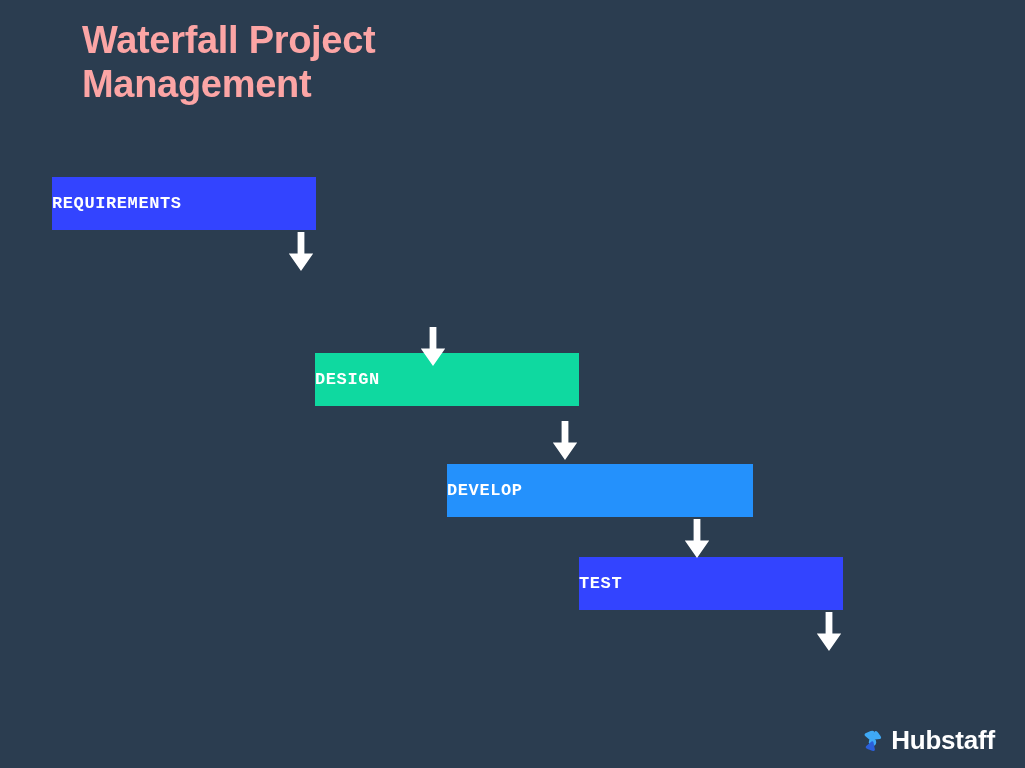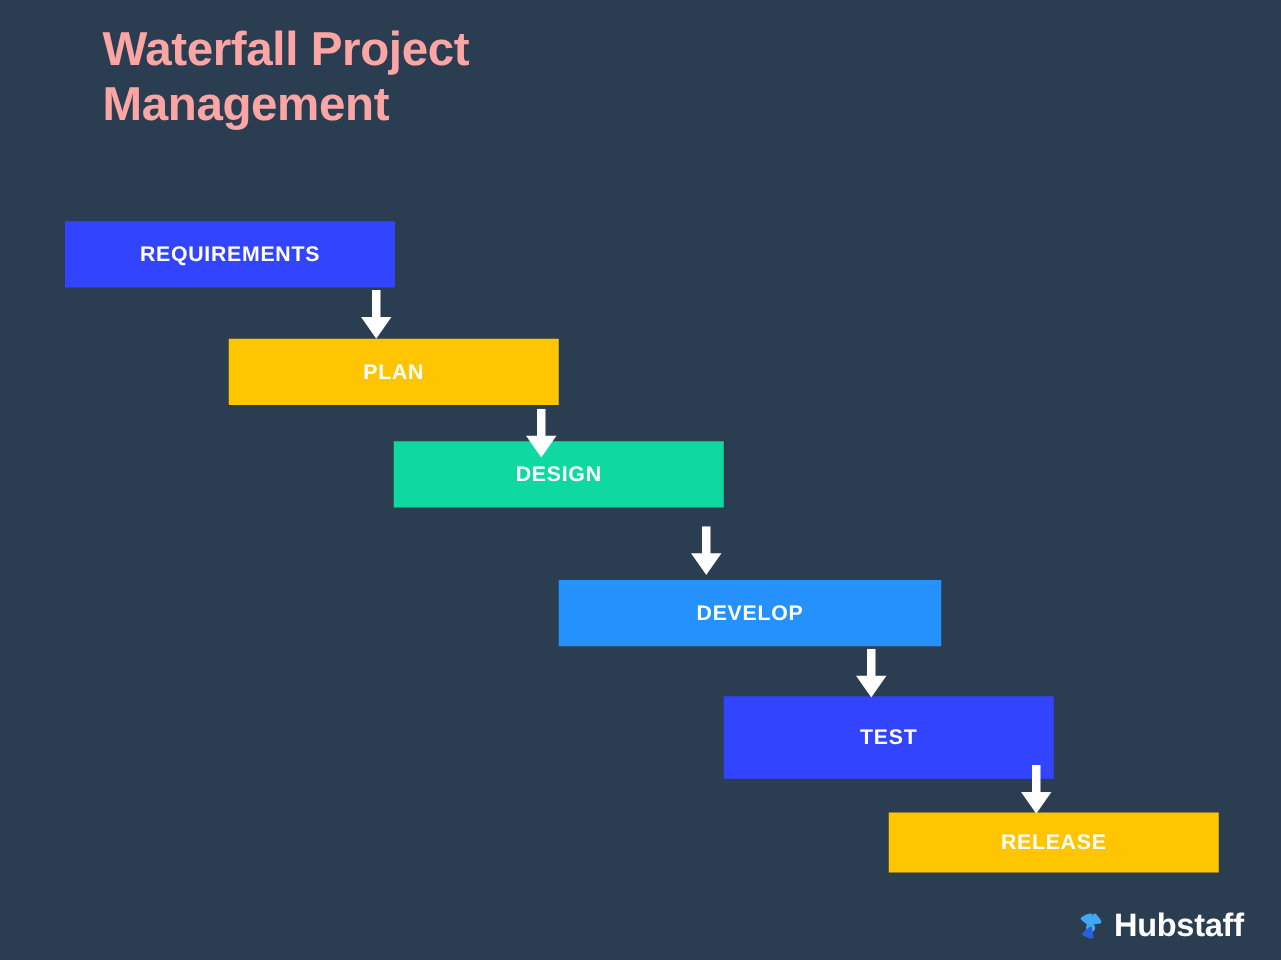--- a/index.html
+++ b/index.html
@@ -36,22 +36,23 @@
     letter-spacing: -0.3px;
     white-space: pre-line;
     margin-left: 22px;
   }
 
   
   .stage {
     position: absolute;
     display: flex;
     align-items: center;
-    justify-content: center;
+    justify-content: flex-start;
     box-sizing: border-box;
+    font-family: Liberation Mono, monospace;
   }
   .stage-label {
     color: #ffffff;
     font-size: 17px;
     font-weight: 600;
     letter-spacing: 0.6px;
     text-align: center;
     white-space: nowrap;
   }
 
@@ -93,39 +94,33 @@
 
 <div id="slide">
 
   <div id="title">Waterfall Project
 Management</div>
 
   <div class="stage" style="left: 52px; top: 177px; width: 264px; height: 53px; background: rgb(51, 68, 255);">
     <span class="stage-label">REQUIREMENTS</span>
   </div>
 
-  <div class="stage" style="left: 183px; top: 271px; width: 264px; height: 53px; background: rgb(255, 197, 0);">
-    <span class="stage-label">PLAN</span>
-  </div>
 
   <div class="stage" style="left: 315px; top: 353px; width: 264px; height: 53px; background: rgb(15, 217, 160);">
     <span class="stage-label">DESIGN</span>
   </div>
 
   <div class="stage" style="left: 447px; top: 464px; width: 306px; height: 53px; background: rgb(36, 145, 252);">
     <span class="stage-label">DEVELOP</span>
   </div>
 
-  <div class="stage" style="left: 579px; top: 557px; width: 264px; height: 66px; background: rgb(51, 68, 255);">
+  <div class="stage" style="left: 579px; top: 557px; width: 264px; height: 53px; background: rgb(51, 68, 255);">
     <span class="stage-label">TEST</span>
   </div>
 
-  <div class="stage" style="left: 711px; top: 650px; width: 264px; height: 48px; background: rgb(255, 197, 0);">
-    <span class="stage-label">RELEASE</span>
-  </div>
 
   <div id="arrow-layer">
       <div class="arrow" style="left: 288px; top: 232px;">
         <svg viewBox="0 0 26 40">
           <path d="M9.6 0 H16.4 V21.5 H25.2 L13 39 L0.8 21.5 H9.6 Z" fill="#ffffff"></path>
         </svg>
       </div>
       <div class="arrow" style="left: 420px; top: 327px;">
         <svg viewBox="0 0 26 40">
           <path d="M9.6 0 H16.4 V21.5 H25.2 L13 39 L0.8 21.5 H9.6 Z" fill="#ffffff"></path>

